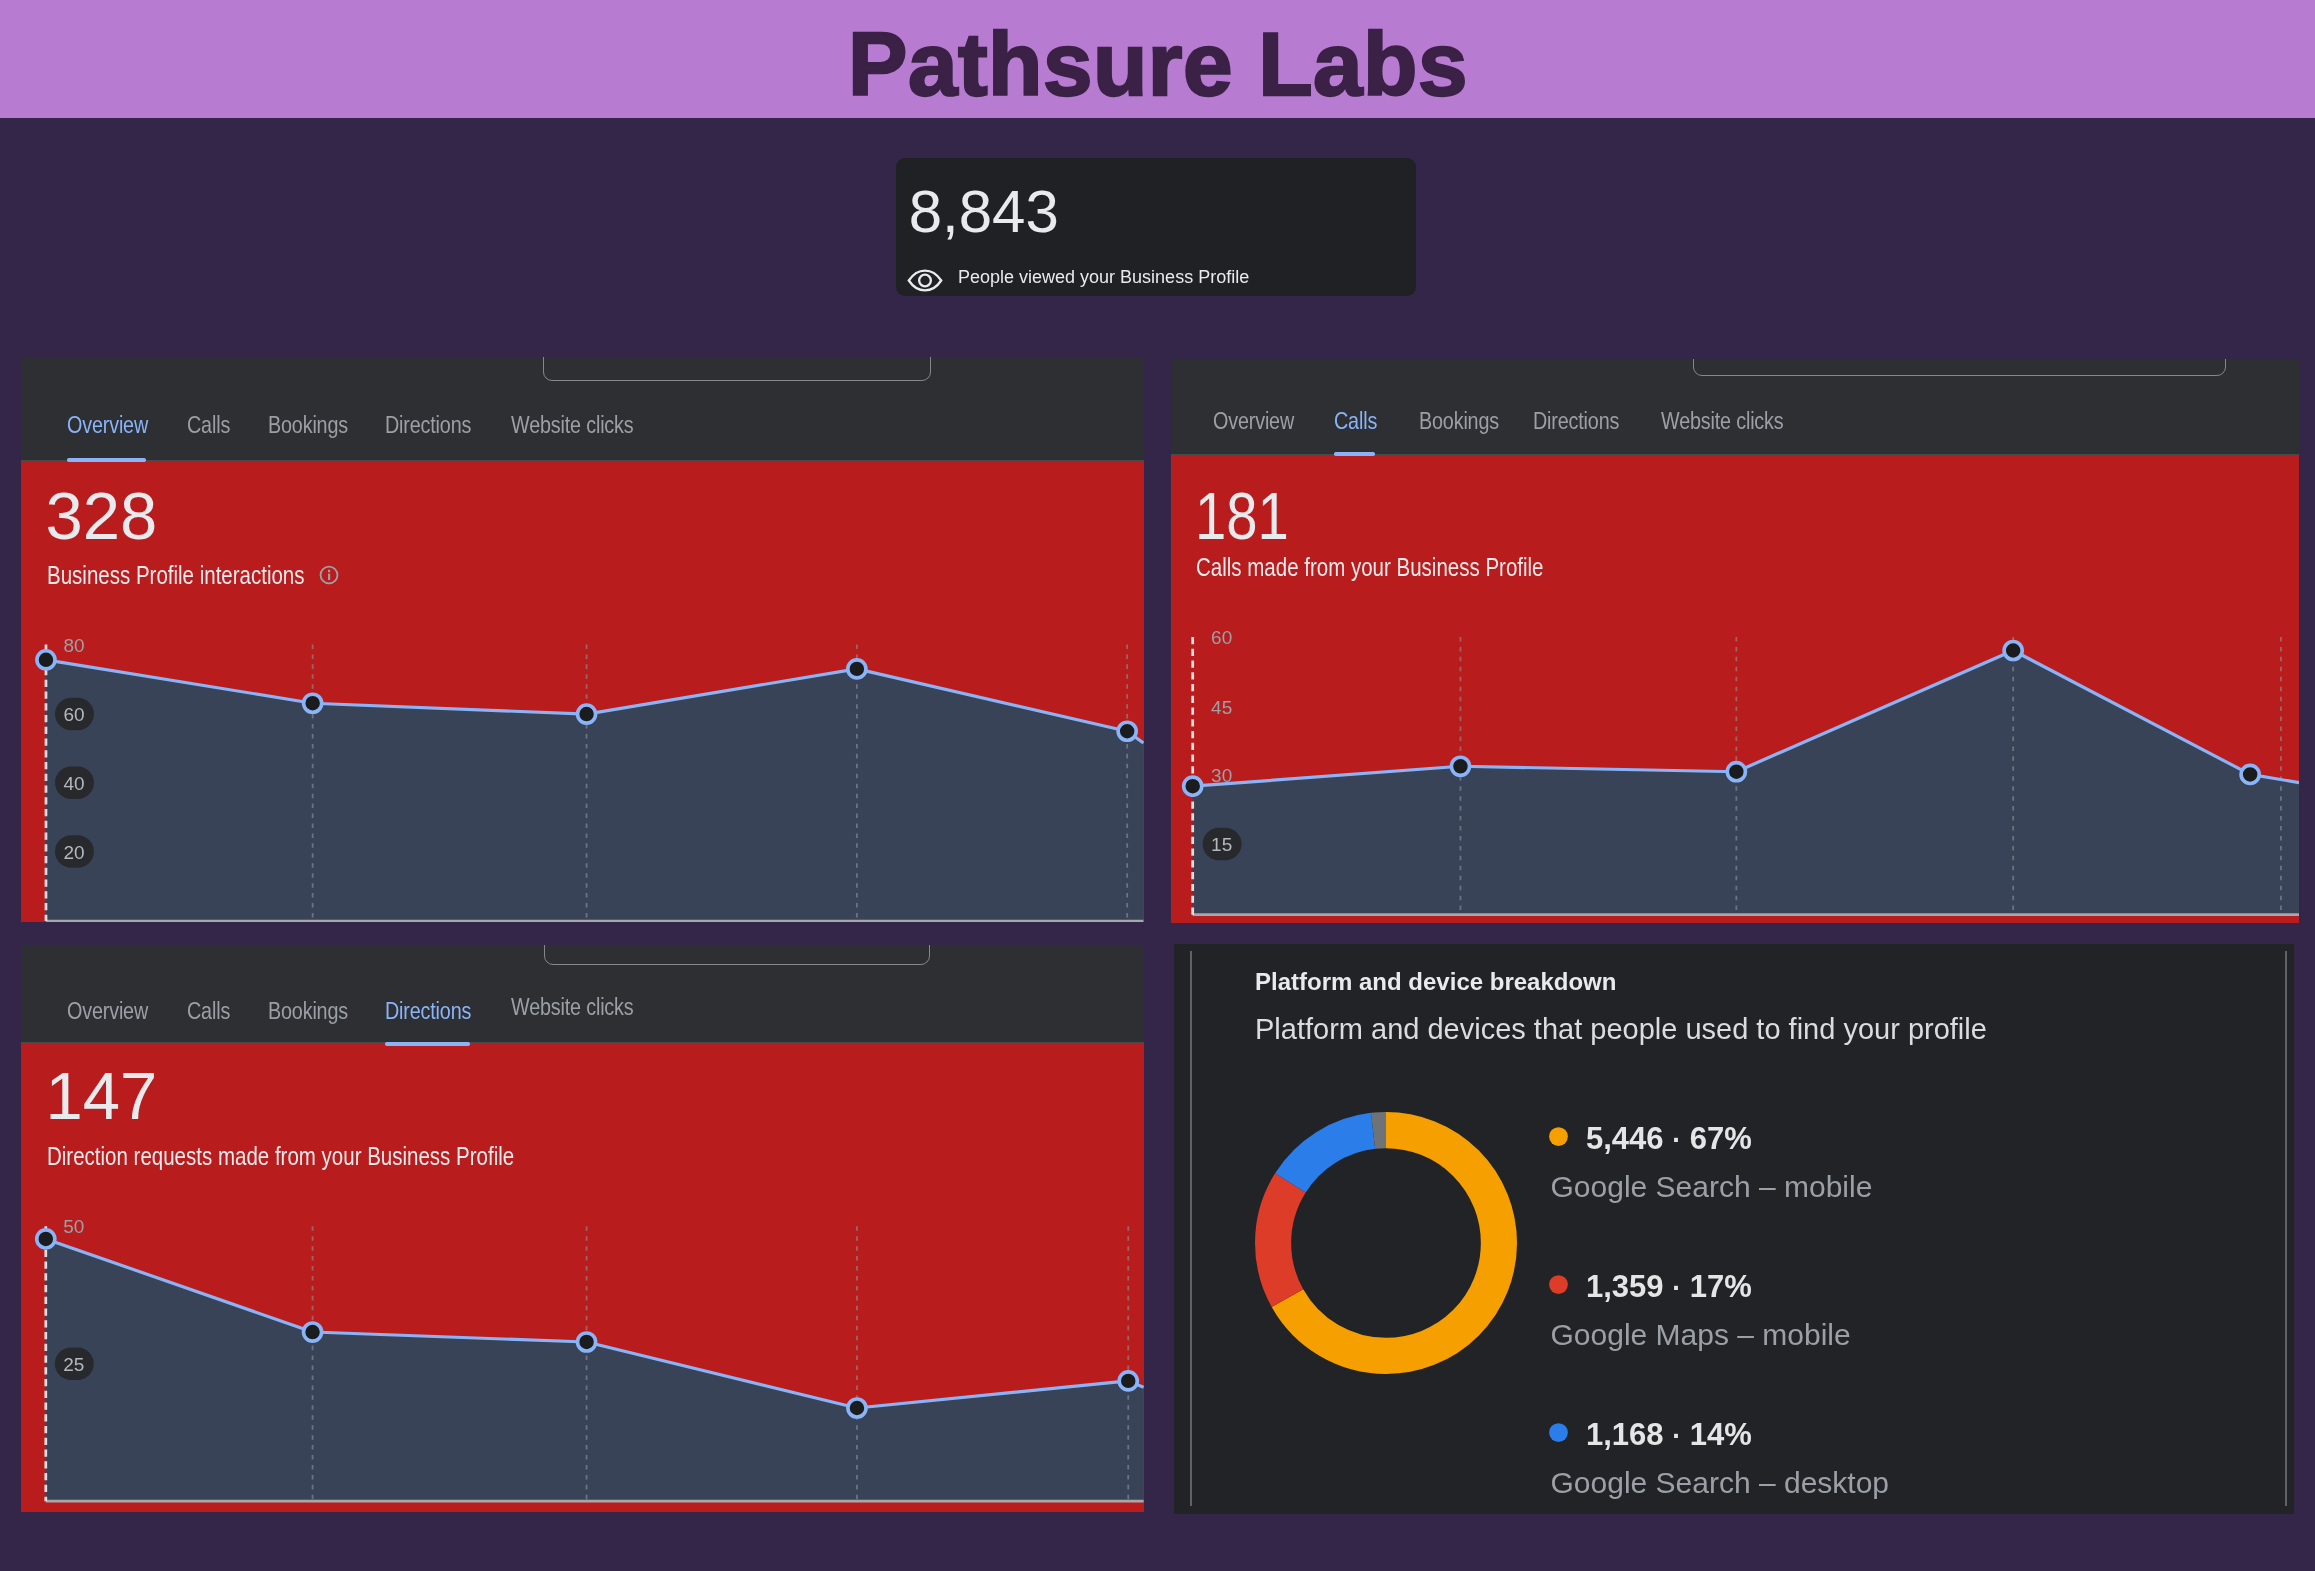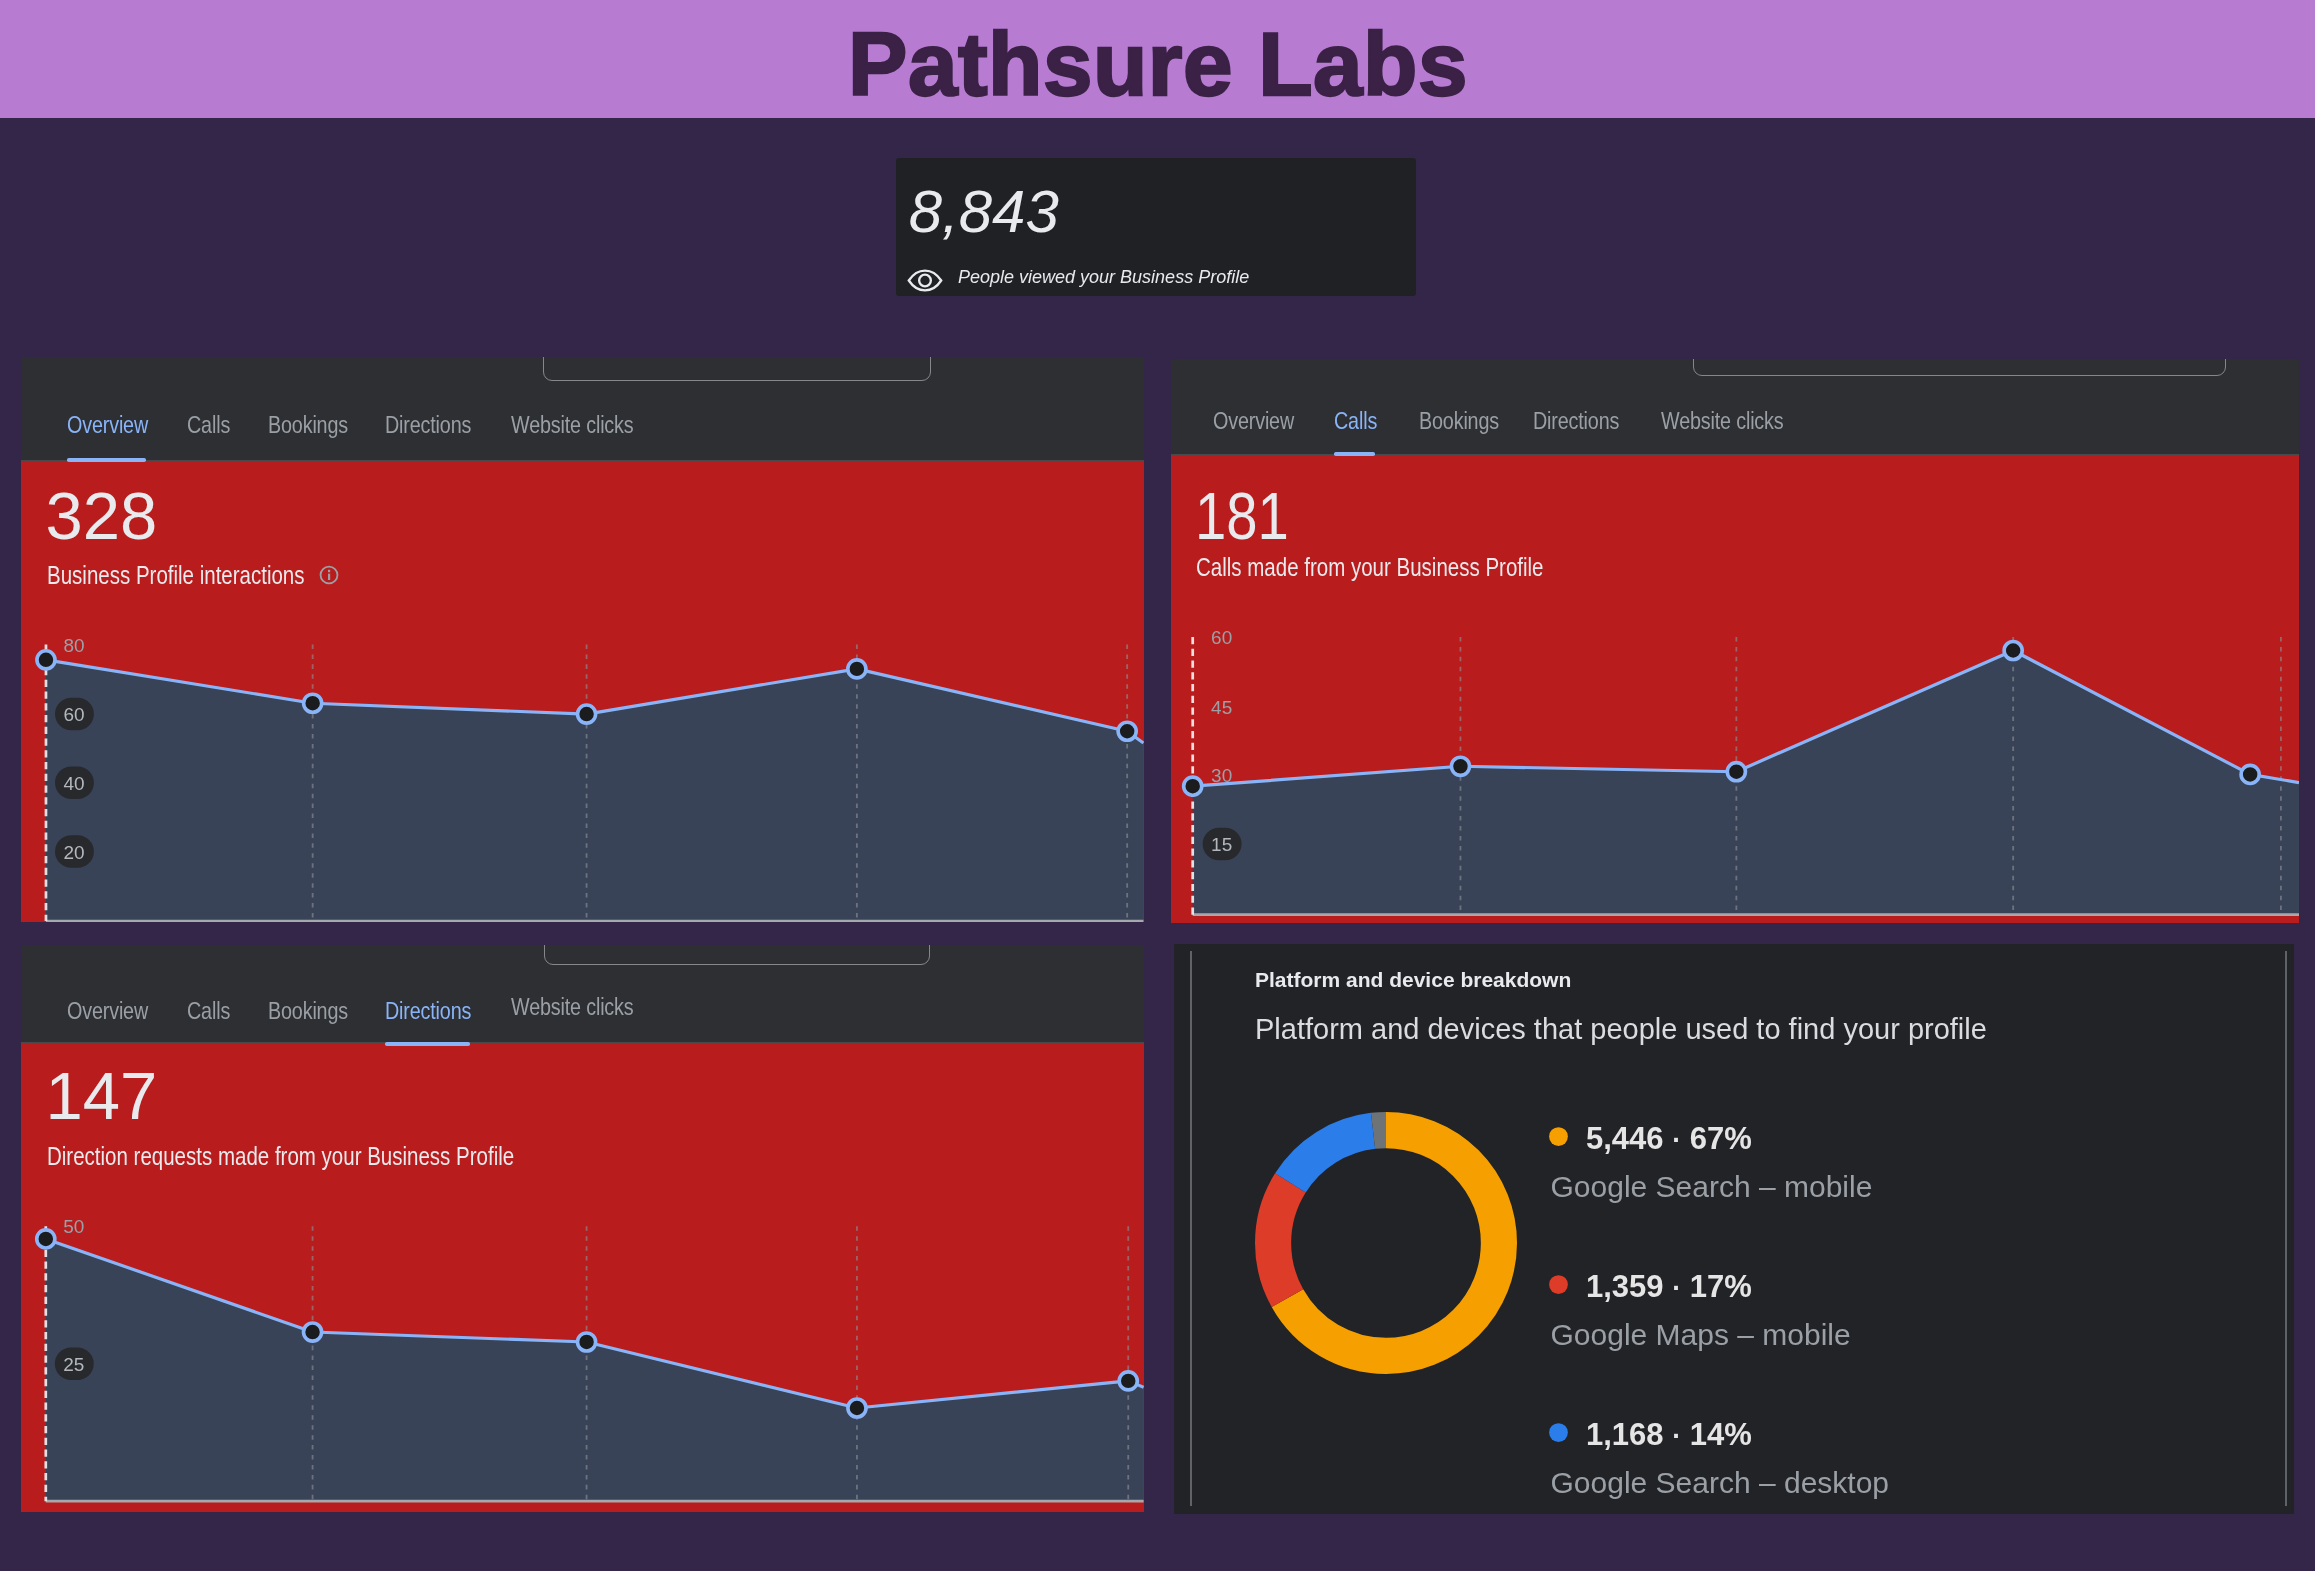--- a/index.html
+++ b/index.html
@@ -1,31 +1,31 @@
 <!DOCTYPE html>
 <html style="font-size:14.5px"><head>
 <meta charset="utf-8">
 <style>
   html,body{margin:0;padding:0;}
   body{width:2316px;height:1571px;background:#332649;font-family:"Liberation Sans",sans-serif;position:relative;overflow:hidden;}
   .banner{position:absolute;left:0;top:0;width:2316px;height:118px;background:#b77cd2;}
   .banner span{position:absolute;left:0;top:12.7px;width:2316px;text-align:center;font-size:89px;font-weight:700;color:#3a2145;letter-spacing:0.5px;-webkit-text-stroke:2.3px #3a2145;}
-  .card{position:absolute;left:896px;top:158px;width:520px;height:138px;background:#1f2124;border-radius:3px;font-style:italic;}
+  .card{position:absolute;left:896px;top:158px;width:520px;height:138px;background:#1f2124;border-radius:9px;}
   .card .num{position:absolute;left:12.7px;top:19px;font-size:60px;color:#e8eaed;}
   .card .sub{position:absolute;left:62px;top:109px;font-size:18px;color:#e8eaed;}
   .panel{position:absolute;background:#b91c1c;overflow:hidden;}
   .phead{position:absolute;left:0;top:0;width:100%;background:#2d2f33;border-bottom:1.8px solid #47494d;box-sizing:border-box;}
   .daterect{position:absolute;border:1.8px solid #85878a;border-radius:9px;}
   .tab{position:absolute;font-size:24.4px;letter-spacing:-0.2px;color:#9aa0a6;white-space:nowrap;transform-origin:left top;transform:scaleX(0.81);}
   .tab.act{color:#8ab4f8;}
   .ul{position:absolute;height:3.6px;background:#8ab4f8;border-radius:1.8px;}
   .bignum{position:absolute;font-size:67px;color:#e8eaed;}
   .biglbl{position:absolute;font-size:25px;color:#e8eaed;white-space:nowrap;transform-origin:left top;transform:scaleX(0.82);}
   .chart{position:absolute;left:0;top:0;}
-  .ptitle{position:absolute;font-size:21px;font-weight:700;color:#e8eaed;}
+  .ptitle{position:absolute;font-size:24px;font-weight:700;color:#e8eaed;}
   .psub{position:absolute;font-size:29px;color:#dadce0;}
   .leg{position:absolute;}
   .legval{font-size:31px;font-weight:700;color:#e5e5e5;}
   .leglbl{font-size:30px;color:#9aa0a6;}
 </style>
 </head>
 <body>
 <div class="banner">
     <span>Pathsure Labs</span>
   </div>

